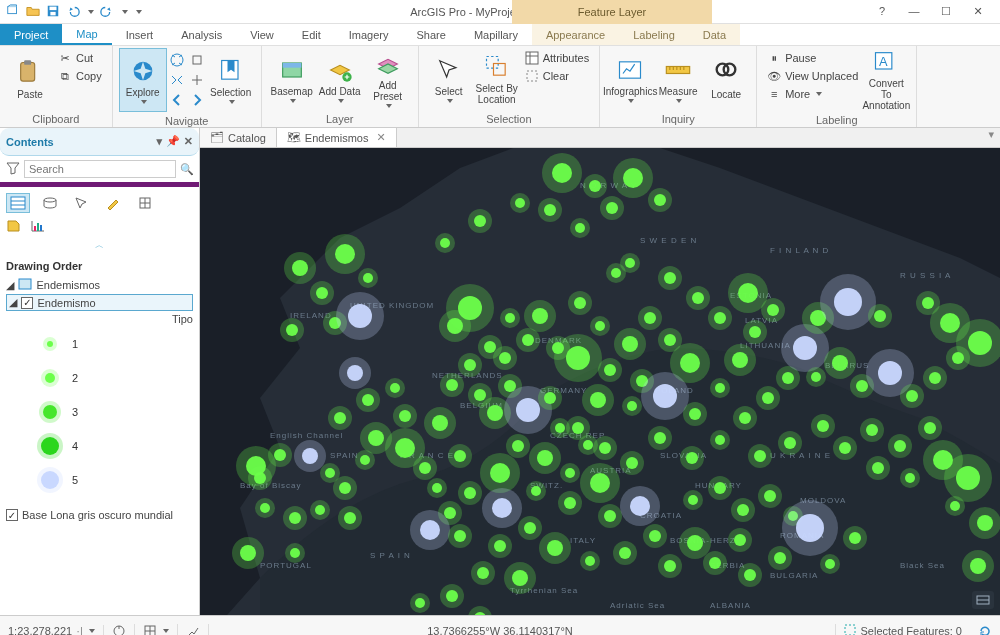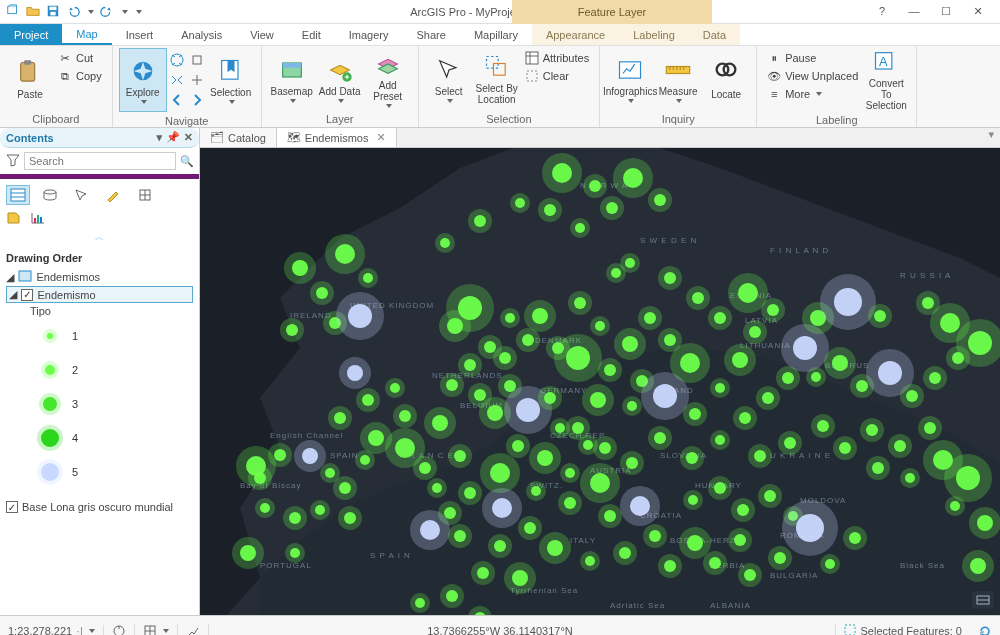--- a/index.html
+++ b/index.html
@@ -30,33 +30,33 @@
 .rbtn-large.highlight { background: #cde7f4; border: 1px solid #79beda; }
 .rbtn-large .ico { width: 28px; height: 28px; display: flex; align-items: center; justify-content: center; }
 .rbtn-large .lbl { font-size: 10px; line-height: 11px; }
 .rbtn-stack { display: flex; flex-direction: column; justify-content: flex-start; gap: 2px; padding: 2px 2px; }
 .rbtn-small { display: flex; align-items: center; gap: 4px; cursor: pointer; color: #444; font-size: 10px; padding: 1px 2px; white-space: nowrap; }
 .rbtn-small .ico { width: 14px; height: 14px; display: flex; align-items: center; justify-content: center; }
 
 
 .main { display: flex; height: 487px; }
 .contents-panel { width: 200px; border-right: 1px solid #ccc; display: flex; flex-direction: column; background: #fff; }
-.panel-header { height: 20px; background: #e9f4fa; border-bottom: 1px solid #b0d8eb; display: flex; align-items: center; padding: 0 6px; color: #1e7aa8; font-weight: 600; border-radius: 9px; }
+.panel-header { height: 28px; background: #e9f4fa; border-bottom: 1px solid #b0d8eb; display: flex; align-items: center; padding: 0 6px; color: #1e7aa8; font-weight: 600; border-radius: 9px; }
 .panel-header .hdr-right { margin-left: auto; display: flex; gap: 4px; color: #666; }
 .search-row { display: flex; align-items: center; padding: 4px 6px; gap: 4px; border-bottom: 5px solid #701a75; }
 .search-row input { flex: 1; border: 1px solid #ccc; padding: 2px 4px; font-size: 11px; }
 .toc-toolbar { display: flex; gap: 8px; padding: 6px; }
 .toc-toolbar .tbtn { width: 24px; height: 20px; display: flex; align-items: center; justify-content: center; cursor: pointer; }
 .toc-toolbar2 { display: flex; gap: 8px; padding: 0 6px 4px; }
 .drawing-order { padding: 6px; color: #333; }
 .drawing-order .hdr { font-weight: bold; margin-bottom: 4px; }
 .toc-item { display: flex; align-items: center; gap: 4px; padding: 2px 0; color: #444; }
 .toc-item.selected { border: 1px solid #5aa8cf; background: #eaf5fb; padding: 1px 2px; }
 .toc-indent1 { padding-left: 10px; }
-.toc-indent2 { padding-left: 24px; }
+.toc-indent2 { padding-left: 24px; justify-content: flex-end; }
 .legend-row { display: flex; align-items: center; gap: 8px; padding: 3px 0 3px 30px; }
 .legend-sym { width: 28px; height: 28px; display: flex; align-items: center; justify-content: center; }
 .checkbox { width: 12px; height: 12px; border: 1px solid #666; display: inline-flex; align-items: center; justify-content: center; background: #fff; }
 .checkbox.checked::after { content: "✓"; font-size: 10px; color: #333; }
 
 
 .map-wrap { flex: 1; display: flex; flex-direction: column; }
 .view-tabs { height: 20px; display: flex; align-items: stretch; border-bottom: 1px solid #ccc; background: #f0f0f0; }
 .view-tab { display: flex; align-items: center; gap: 4px; padding: 0 10px; border-right: 1px solid #ccc; background: #f7f7f7; color: #555; cursor: pointer; }
 .view-tab.active { background: #fff; }
@@ -334,21 +334,21 @@
             <span class="tri"></span>
           </div>
       </div>
       <div class="rbtn-large">
         <span class="ico">
             <svg viewBox="0 0 24 24">
               <rect x="3" y="4" width="14" height="14" fill="#fff" stroke="#2a8acb"></rect>
               <text x="6" y="15" font-size="11" fill="#2a8acb">A</text>
             </svg>
           </span>
-        <span class="lbl">Convert To Selection</span>
+        <span class="lbl">Convert To Annotation</span>
       </div>
     </div>
     <div class="ribbon-group-title">Labeling</div>
   </div>
 </div>
 
 <div class="main">
 
   <div class="contents-panel">
     <div class="panel-header">

